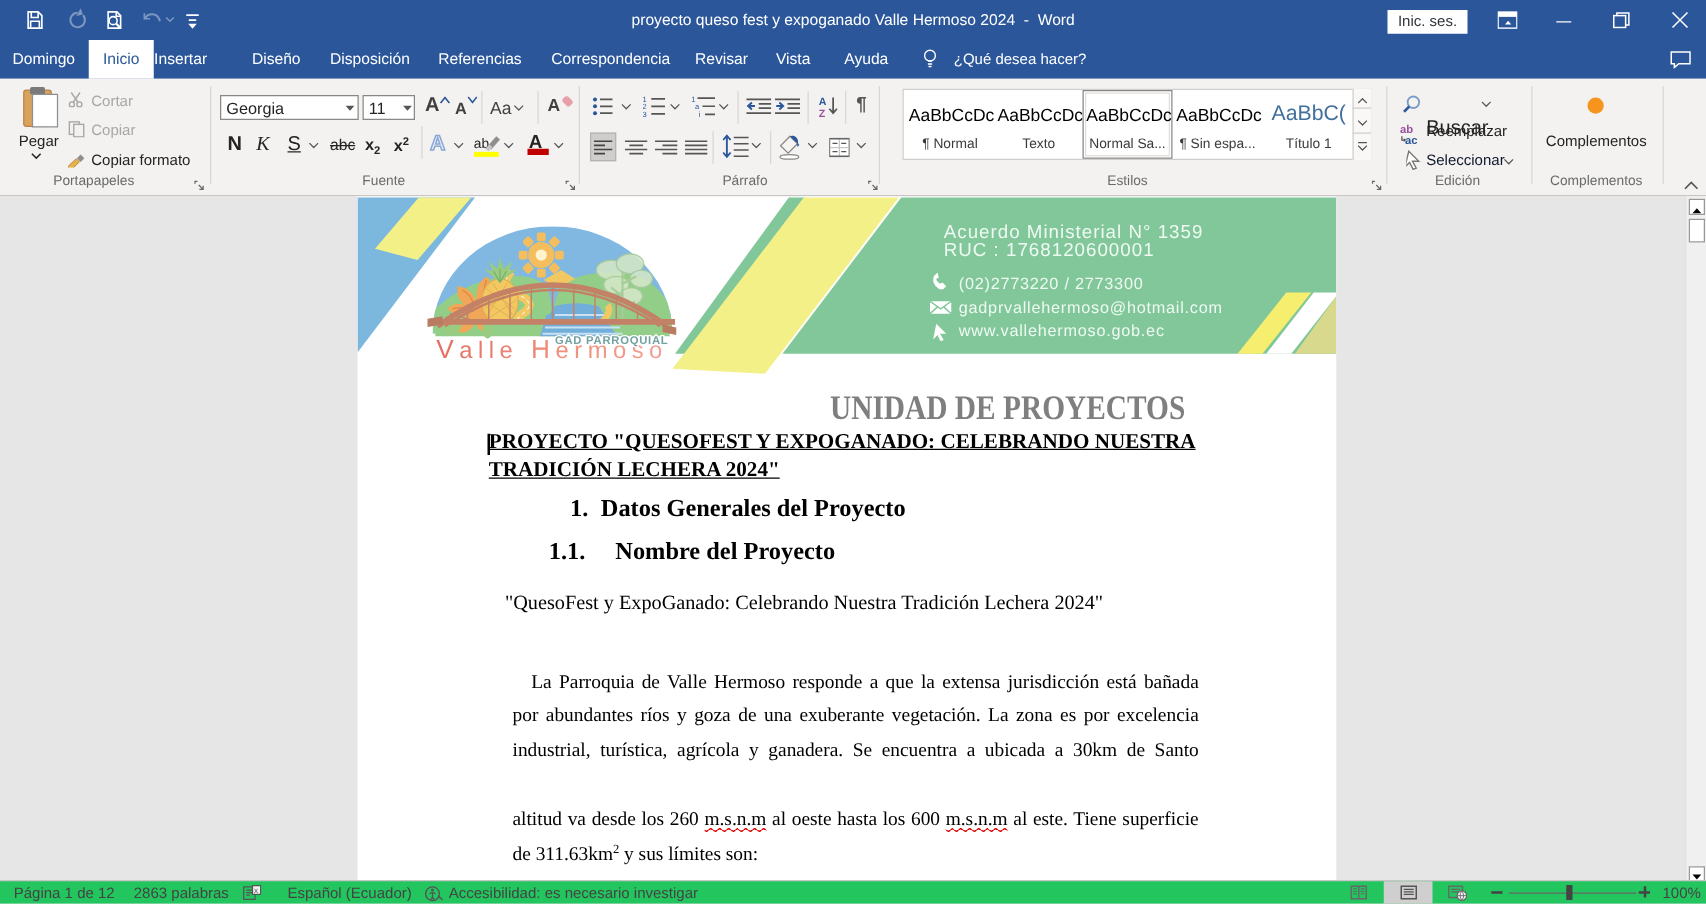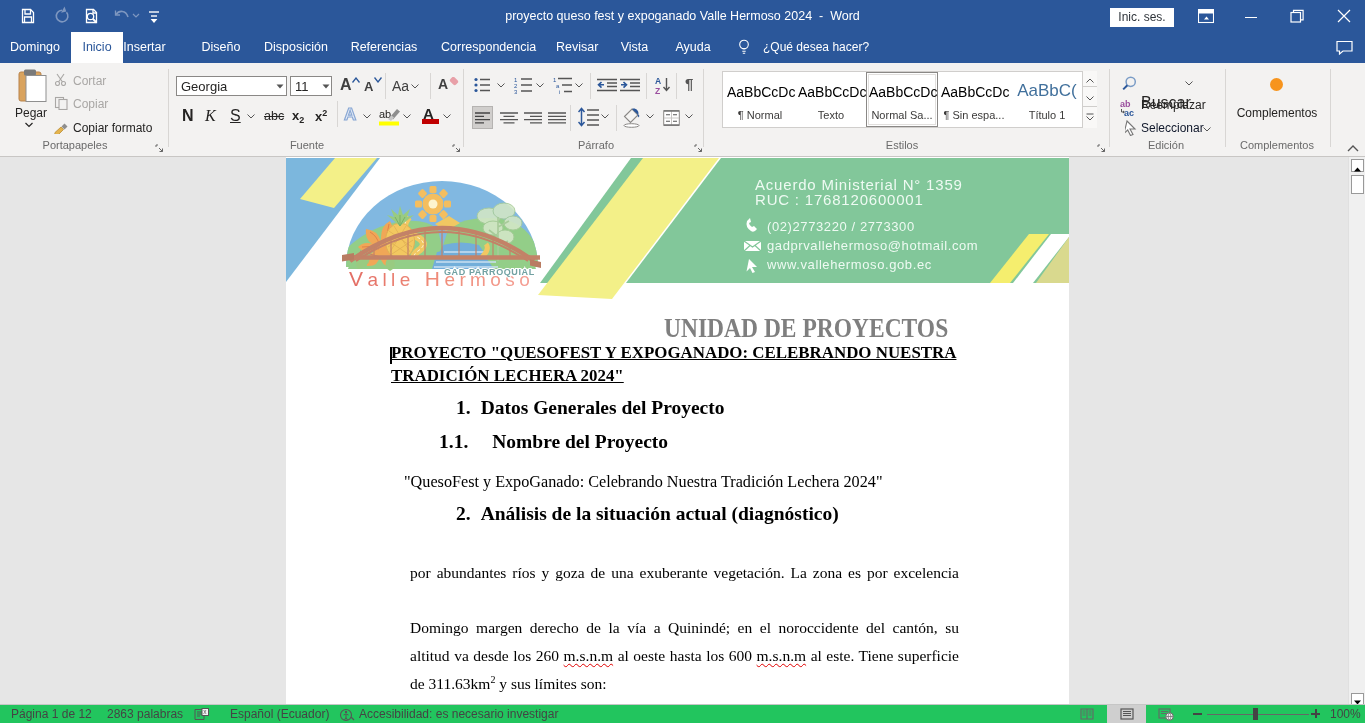--- a/index.html
+++ b/index.html
@@ -529,23 +529,23 @@
       </g>
       <path d="M463 102 l8 8 h-5 l3 5 -2.5 1 -2.5 -5 -3.5 3.5 z" fill="#fff"></path>
     </svg>
 
     <div class="abs serif" style="left:378px;top:155px;font-size:23.5px;font-weight:bold;color:#7f7f7f;transform:scaleY(1.17);transform-origin:0 0;">UNIDAD DE PROYECTOS</div>
     <div class="abs serif" style="left:105px;top:185px;width:570px;font-size:16.9px;font-weight:bold;color:#000;text-decoration:underline;line-height:22.5px;">PROYECTO "QUESOFEST Y EXPOGANADO: CELEBRANDO NUESTRA TRADICIÓN LECHERA 2024"</div>
     <div class="abs" style="left:104px;top:190px;width:1.6px;height:17px;background:#000;"></div>
     <div class="abs serif" style="left:170px;top:240px;font-size:19.5px;font-weight:bold;color:#000;">1.<span style="display:inline-block;width:10px;"></span>Datos Generales del Proyecto</div>
     <div class="abs serif" style="left:153px;top:274px;font-size:19.5px;font-weight:bold;color:#000;">1.1.<span style="display:inline-block;width:24px;"></span>Nombre del Proyecto</div>
     <div class="abs serif" style="left:118px;top:316px;font-size:16.2px;color:#000;">"QuesoFest y ExpoGanado: Celebrando Nuestra Tradición Lechera 2024"</div>
-    <div class="abs serif" style="left:170px;top:346px;font-size:19.5px;font-weight:bold;color:#000;">2.<span style="display:inline-block;width:10px;"></span>Análisis de la situación actual (diagnóstico)</div>
+    <div class="abs serif" style="left:124px;top:379.5px;width:549px;font-size:15.5px;color:#000;padding-left:15px;text-align:justify;text-align-last:justify;">La Parroquia de Valle Hermoso responde a que la extensa jurisdicción está bañada</div>
     <div class="abs serif" style="left:124px;top:407px;width:549px;font-size:15.5px;color:#000;text-align:justify;text-align-last:justify;">por abundantes ríos y goza de una exuberante vegetación. La zona es por excelencia</div>
-    <div class="abs serif" style="left:124px;top:462px;width:549px;font-size:15.5px;color:#000;text-align:justify;text-align-last:justify;">Domingo margen derecho de la vía a Quinindé; en el noroccidente del cantón, su</div>
+    <div class="abs serif" style="left:124px;top:434.5px;width:549px;font-size:15.5px;color:#000;text-align:justify;text-align-last:justify;">industrial, turística, agrícola y ganadera. Se encuentra a ubicada a 30km de Santo</div>
     <div class="abs serif" style="left:124px;top:489.5px;width:549px;font-size:15.5px;color:#000;text-align:justify;text-align-last:justify;">altitud va desde los 260 <span class="sq">m.s.n.m</span> al oeste hasta los 600 <span class="sq">m.s.n.m</span> al este. Tiene superficie</div>
     <div class="abs serif" style="left:124px;top:517px;width:549px;font-size:15.5px;color:#000;">de 311.63km<sup style="font-size:10px;">2</sup> y sus límites son:</div>
   </div>
   <div id="vscroll">
     <div class="sbtn" style="top:2px;height:13px;">
       <svg width="11" height="9" viewBox="0 0 11 9">
           <path d="M2 6.5 l3.5 -4 3.5 4 z" fill="#000"></path>
         </svg>
     </div>
     <div class="sbtn" style="top:18px;height:19px;"></div>

